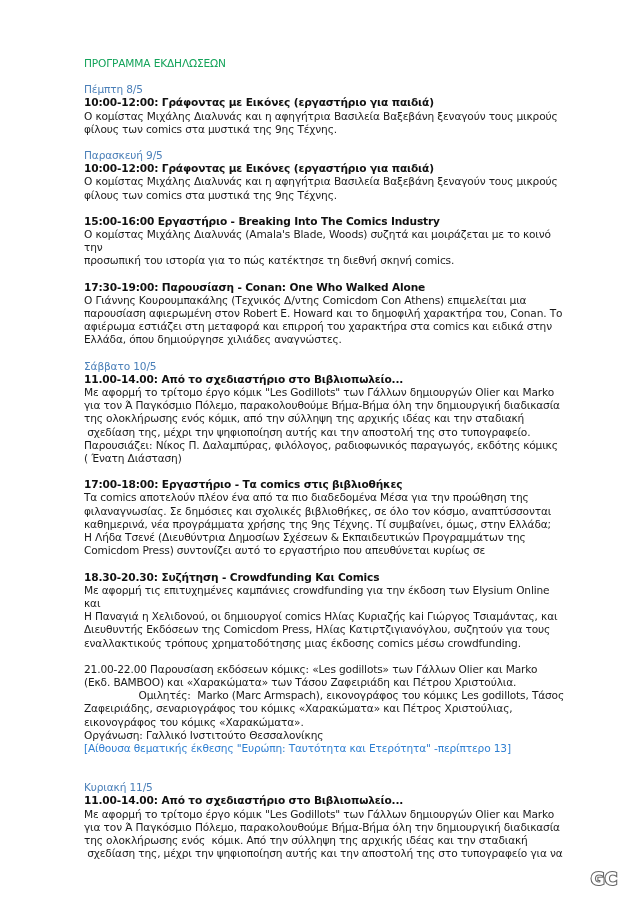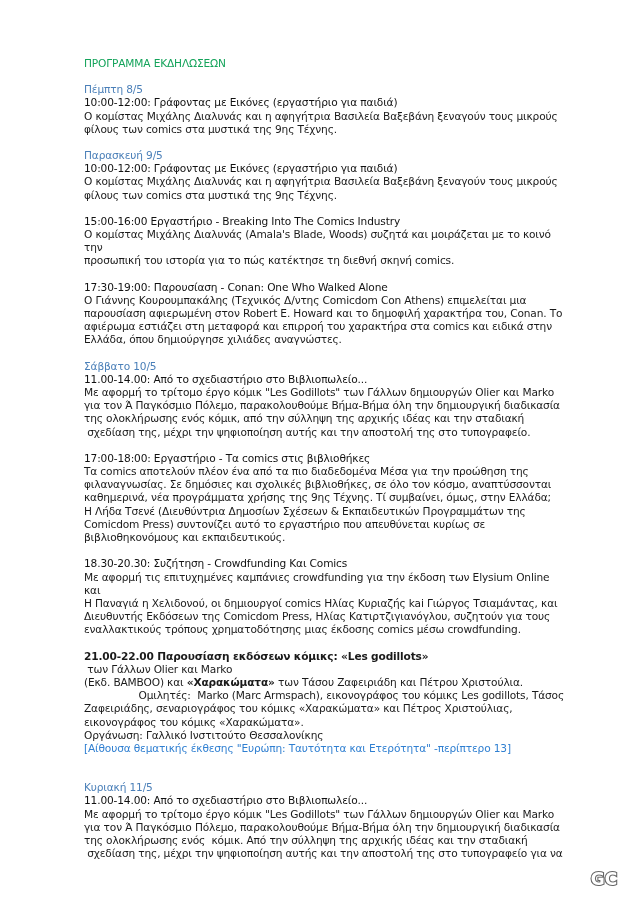--- a/index.html
+++ b/index.html
@@ -3,28 +3,28 @@
 <meta charset="utf-8">
 <style>
   html, body { margin: 0; padding: 0; background: #ffffff; }
   body { width: 638px; height: 903px; position: relative; overflow: hidden;
          font-family: "DejaVu Sans", sans-serif; color: #1a1a1a; }
   .page { position: absolute; left: 84px; top: 57px; width: 480px;
           font-size: 10.6px; line-height: 13.2px; letter-spacing: -0.15px; }
   .title { color: #13a35a; font-size: 10.6px; margin-bottom: 13px; }
   .day { color: #4a7fb8; margin-top: 13px; }
   .day.first { margin-top: 0; }
-  .event-title { font-weight: normal; color: #111; }
+  .event-title { font-weight: bold; color: #111; }
   .event { margin-bottom: 13px; }
   .event.last-of-day { margin-bottom: 0; }
   .desc { color: #1a1a1a; }
   .venue { color: #2f7fd1; }
   .spacer { height: 13px; }
   .logo { position: absolute; left: 588px; top: 869px; width: 32px; height: 20px; }
-  b { font-weight: bold; text-align: right; }
+  b { font-weight: normal; text-align: right; }
 </style>
 </head>
 <body>
 
 <div class="page">
   <div class="title">ΠΡΟΓΡΑΜΜΑ ΕΚΔΗΛΩΣΕΩΝ</div>
 
   <div class="day first">Πέμπτη 8/5</div>
   <div class="event">
     <div class="event-title">10:00-12:00: Γράφοντας με Εικόνες (εργαστήριο για παιδιά)</div>
@@ -60,31 +60,32 @@
   </div>
 
   <div class="day first">Σάββατο 10/5</div>
   <div class="event">
     <div class="event-title">11.00-14.00: Από το σχεδιαστήριο στο Βιβλιοπωλείο...</div>
     <div class="desc">
       <div>Με αφορμή το τρίτομο έργο κόμικ "Les Godillots" των Γάλλων δημιουργών Olier και Marko</div>
       <div>για τον Ά Παγκόσμιο Πόλεμο, παρακολουθούμε Βήμα-Βήμα όλη την δημιουργική διαδικασία</div>
       <div>της ολοκλήρωσης ενός  κόμικ, από την σύλληψη της αρχικής ιδέας και την σταδιακή</div>
       <div style="white-space:pre;"> σχεδίαση της, μέχρι την ψηφιοποίηση αυτής και την αποστολή της στο τυπογραφείο.</div>
+      <div>Παρουσιάζει: Νίκος Π. Δαλαμπύρας, φιλόλογος, ραδιοφωνικός παραγωγός, εκδότης κόμικς</div>
+      <div>( Ένατη Διάσταση)</div>
     </div>
   </div>
   <div class="event">
     <div class="event-title">17:00-18:00: Εργαστήριο - Τα comics στις βιβλιοθήκες</div>
     <div class="desc">
       <div>Τα comics αποτελούν πλέον ένα από τα πιο διαδεδομένα Μέσα για την προώθηση της</div>
       <div>φιλαναγνωσίας. Σε δημόσιες και σχολικές βιβλιοθήκες, σε όλο τον κόσμο, αναπτύσσονται</div>
       <div>καθημερινά, νέα προγράμματα χρήσης της 9ης Τέχνης. Τί συμβαίνει, όμως, στην Ελλάδα;</div>
       <div>Η Λήδα Τσενέ (Διευθύντρια Δημοσίων Σχέσεων &amp; Εκπαιδευτικών Προγραμμάτων της</div>
       <div>Comicdom Press) συντονίζει αυτό το εργαστήριο που απευθύνεται κυρίως σε</div>
-      <div>βιβλιοθηκονόμους και εκπαιδευτικούς.</div>
     </div>
   </div>
   <div class="event">
     <div class="event-title">18.30-20.30: Συζήτηση - Crowdfunding Και Comics</div>
     <div class="desc">
       <div>Με αφορμή τις επιτυχημένες καμπάνιες crowdfunding για την έκδοση των Elysium Online και</div>
       <div>Η Παναγιά η Χελιδονού, οι δημιουργοί comics Ηλίας Κυριαζής kai Γιώργος Τσιαμάντας, και</div>
       <div>Διευθυντής Εκδόσεων της Comicdom Press, Ηλίας Κατιρτζιγιανόγλου, συζητούν για τους</div>
       <div>εναλλακτικούς τρόπους χρηματοδότησης μιας έκδοσης comics μέσω crowdfunding.</div>
     </div>

